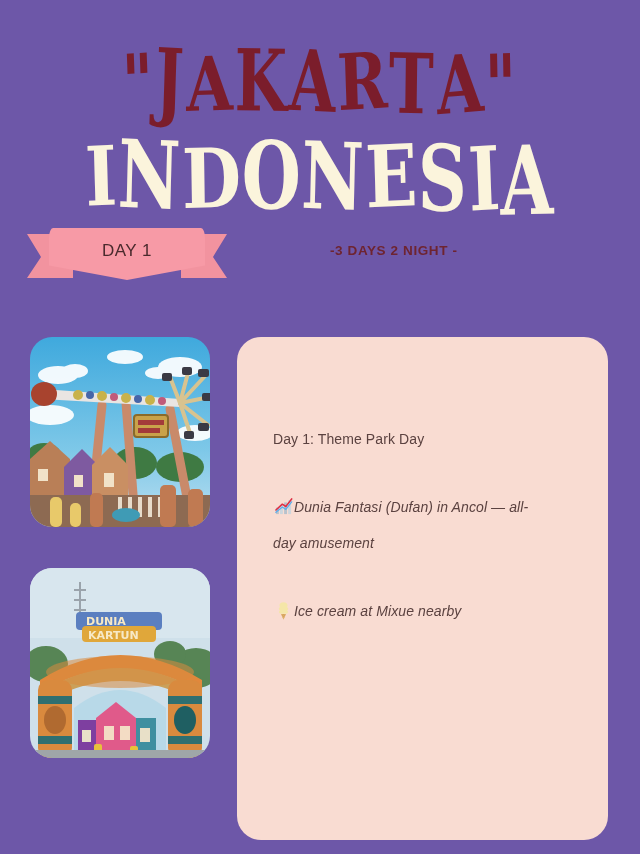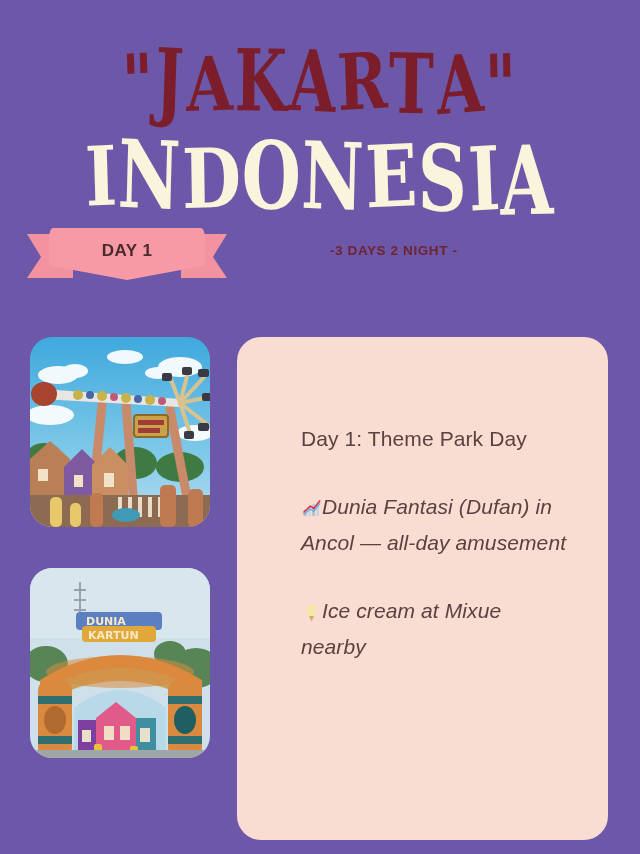--- a/index.html
+++ b/index.html
@@ -94,21 +94,21 @@
   .ribbon-label {
     position: absolute;
     left: 22px;
     top: 0;
     width: 156px;
     height: 46px;
     display: flex;
     align-items: center;
     justify-content: center;
     font-size: 17px;
-    font-weight: 700;
+    font-weight: 400;
     letter-spacing: 0.5px;
     color: #4a2a2d;
   }
 
   
   .subtitle {
     position: absolute;
     left: 330px;
     top: 243px;
     width: 200px;
@@ -138,25 +138,25 @@
     position: absolute;
     left: 237px;
     top: 337px;
     width: 371px;
     height: 503px;
     background: #f9dcd2;
     border-radius: 24px;
   }
   .card-inner {
     position: absolute;
-    left: 64px;
+    left: 36px;
     top: 85px;
     width: 268px;
     color: #5b4240;
-    font-size: 21px;
+    font-size: 14px;
     line-height: 34px;
     letter-spacing: 0.1px;
   }
   .card-heading { margin: 0 0 34px 0; font-weight: 400; }
   .card-item { margin: 0 0 34px 0; font-style: italic; }
   .card-item:last-child { margin-bottom: 0; }
   .emoji {
     font-family: "DejaVu Sans", sans-serif;
     display: inline-block;
     vertical-align: -2px;

